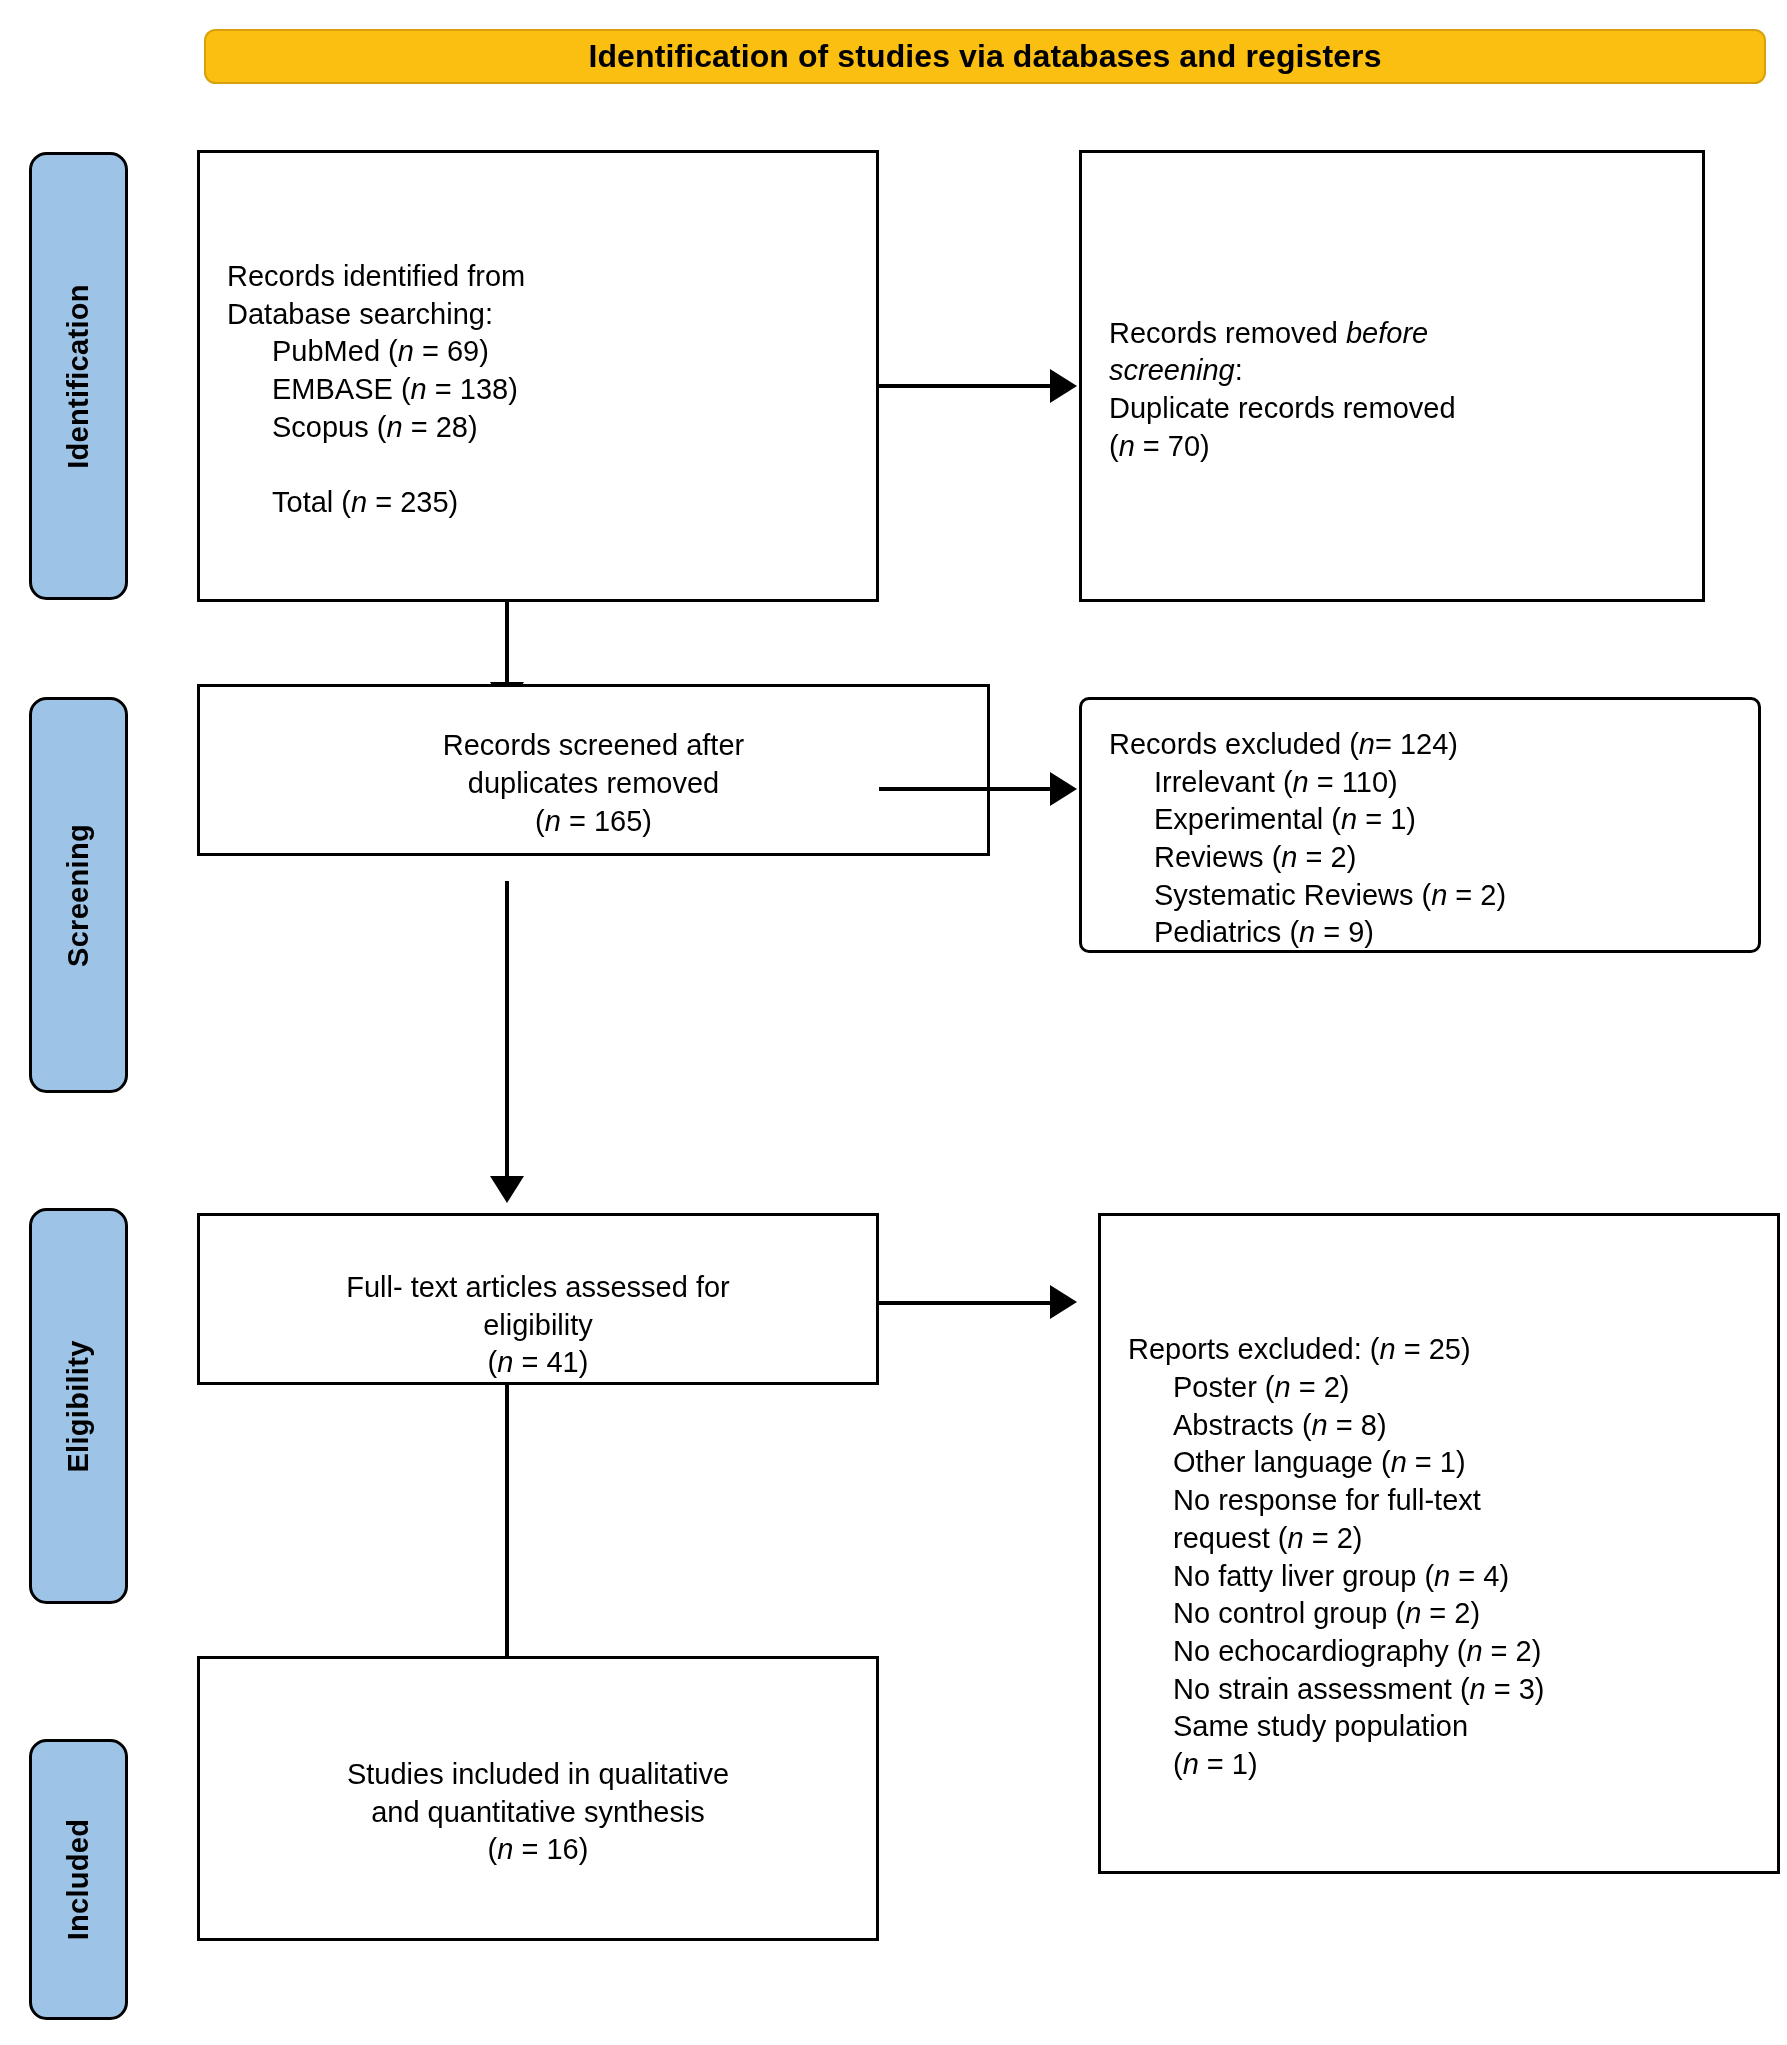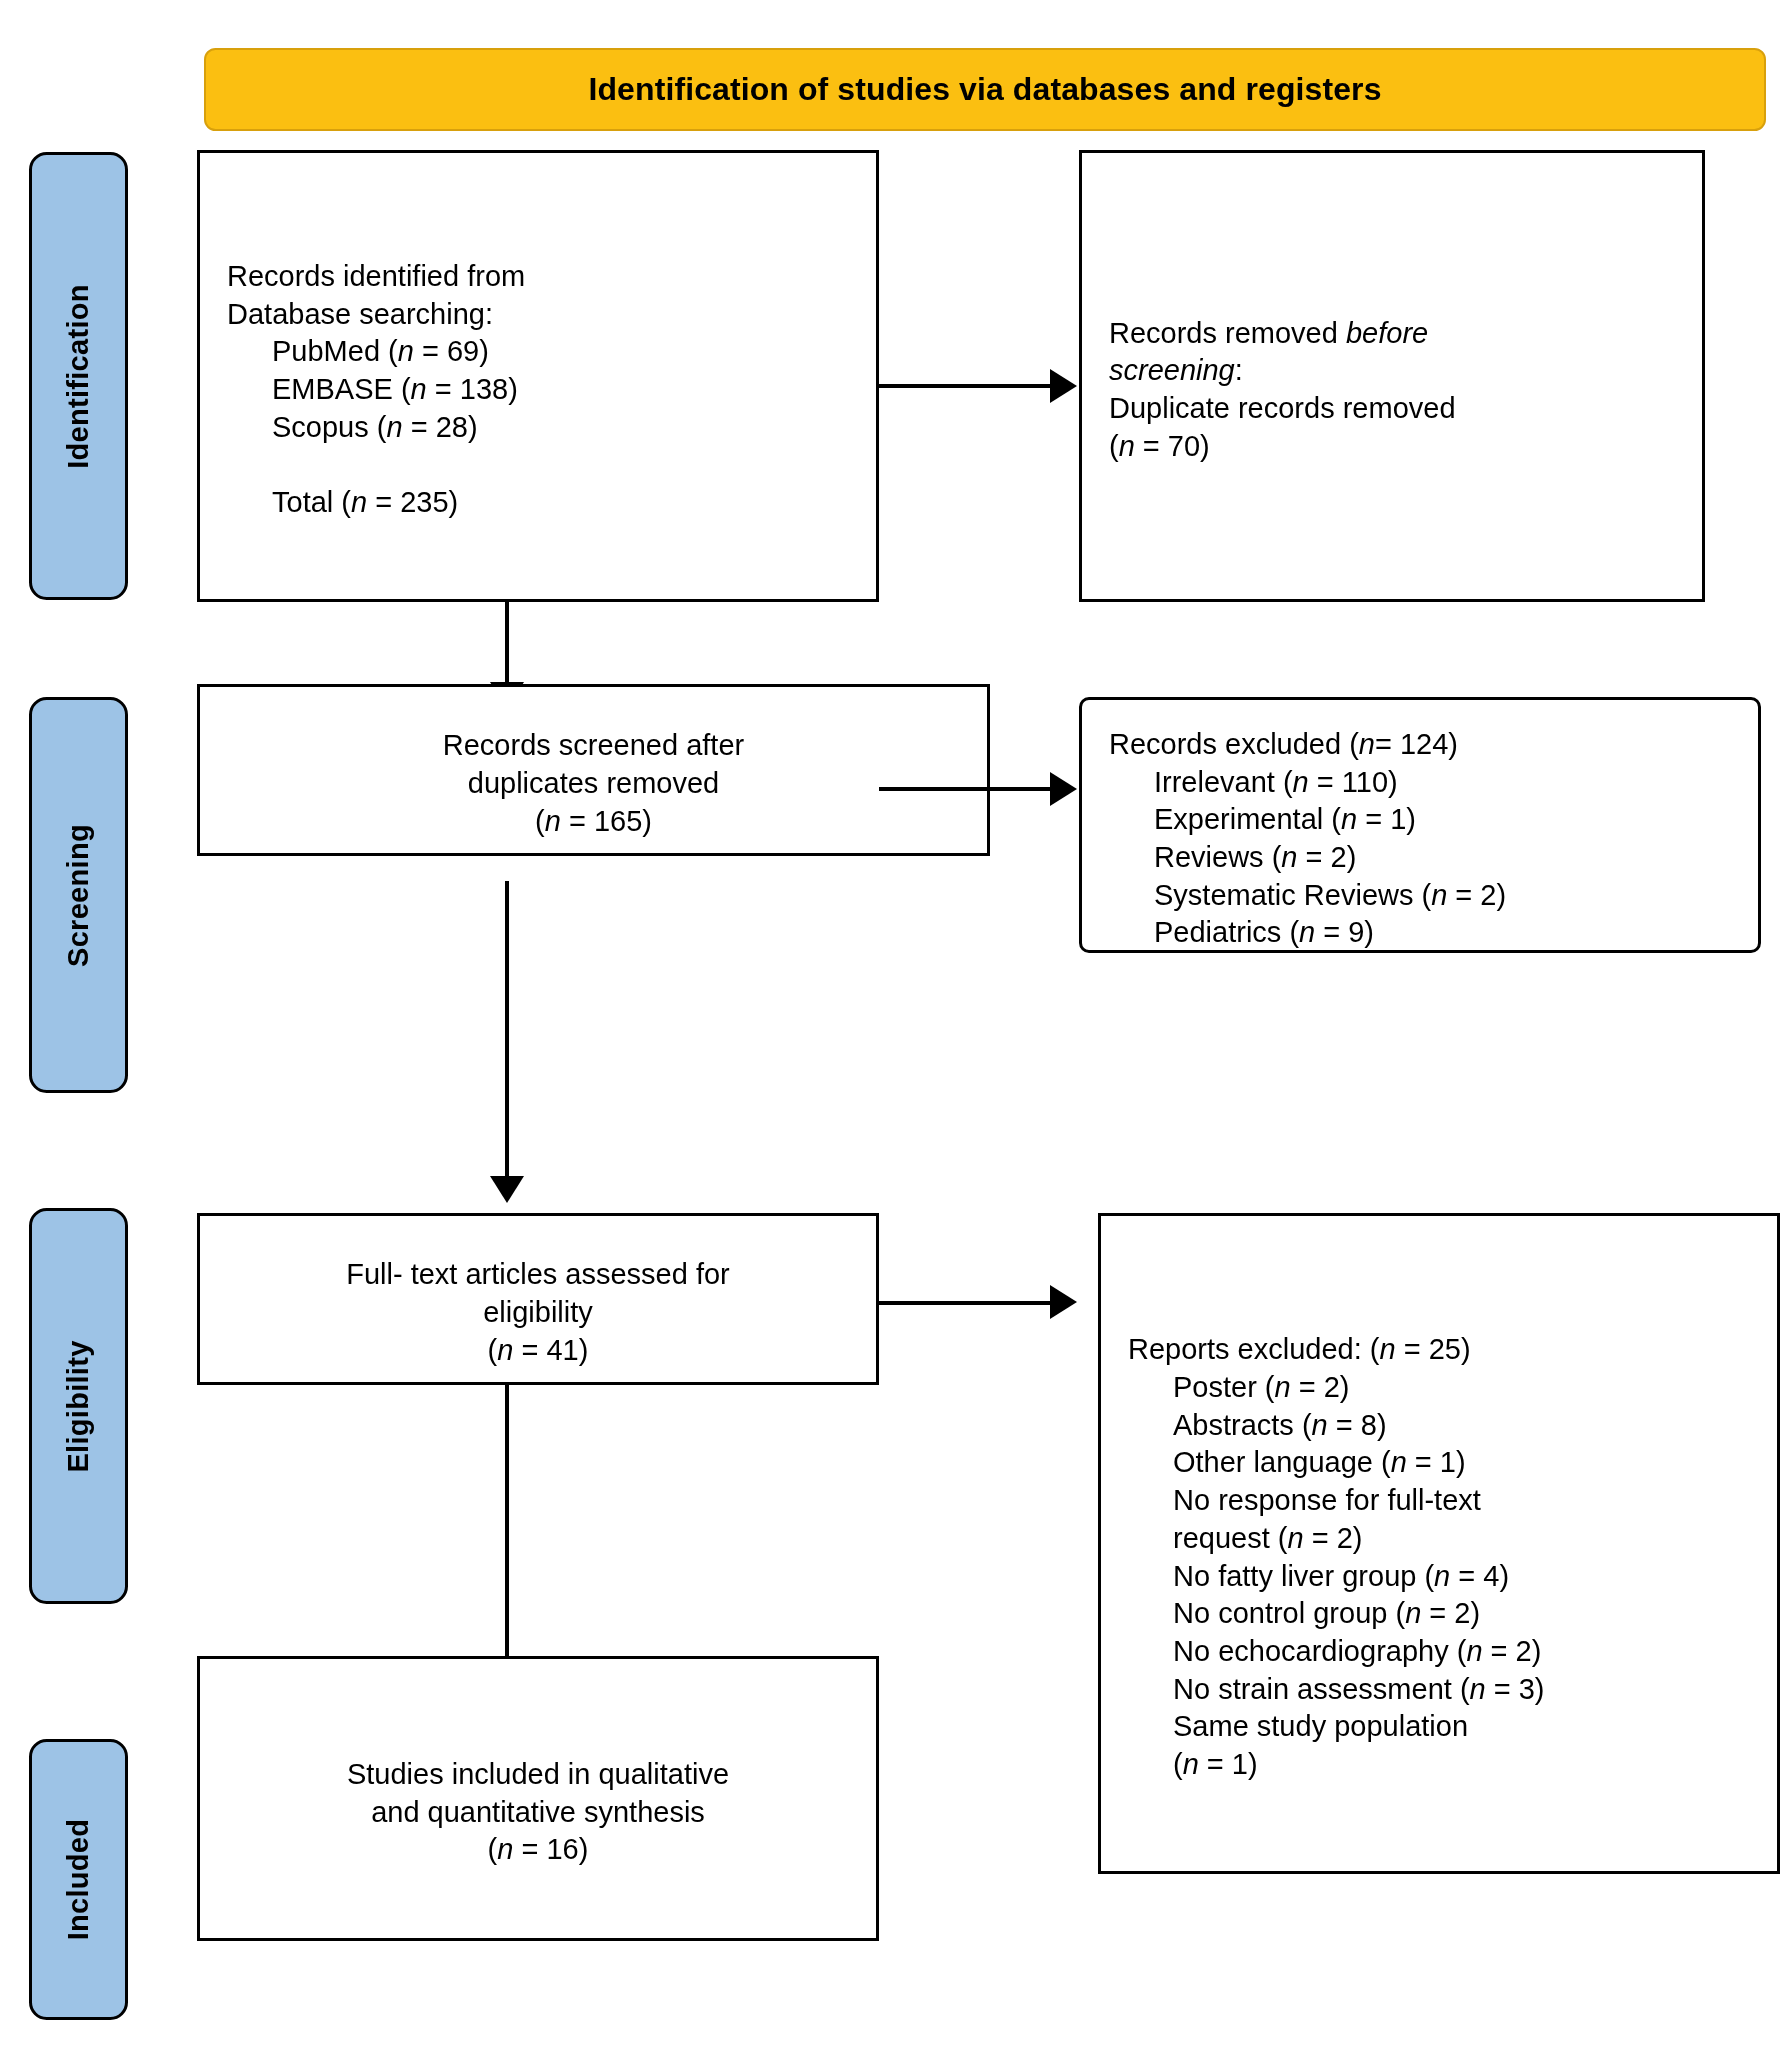--- a/index.html
+++ b/index.html
@@ -16,23 +16,23 @@
     width: 1788px;
     height: 2046px;
     background: #ffffff;
     overflow: hidden;
   }
 
   
   .header-banner {
     position: absolute;
     left: 204px;
-    top: 48px;
+    top: 29px;
     width: 1562px;
-    height: 83px;
+    height: 55px;
     background: #FBBF11;
     border: 2.1px solid #D8A00C;
     border-radius: 11.5px;
     display: flex;
     align-items: center;
     justify-content: center;
   }
   .header-banner-title {
     font-size: 32px;
     font-weight: bold;
@@ -170,21 +170,21 @@
   <div class="conn">
     <div class="conn-line-h" style="left:879px; top:787px; width:172px;"></div>
     <div class="arrowhead-right" style="left:1050px; top:772px;"></div>
   </div>
 
   <div class="conn">
     <div class="conn-line-v" style="left:505px; top:881px; height:302px;"></div>
     <div class="arrowhead-down" style="left:490px; top:1176px;"></div>
   </div>
 
-  <div class="flow-box align-center" style="left:197px; top:1213px; width:682px; height:172px;">
+  <div class="flow-box align-center" style="left:197px; top:1213px; width:682px; height:172px;align-items:flex-end;">
     <div class="flow-box-text center">Full- text articles assessed for<br>eligibility<br>(<i>n</i> = 41)</div>
   </div>
 
   <div class="flow-box align-left" style="left:1098px; top:1213px; width:682px; height:661px;">
     <div class="flow-box-text left">Reports excluded: (<i>n</i> = 25)<br><span class="indent"></span>Poster (<i>n</i> = 2)<br><span class="indent"></span>Abstracts (<i>n</i> = 8)<br><span class="indent"></span>Other language (<i>n</i> = 1)<br><span class="indent"></span>No response for full-text<br><span class="indent"></span>request (<i>n</i> = 2)<br><span class="indent"></span>No fatty liver group (<i>n</i> = 4)<br><span class="indent"></span>No control group (<i>n</i> = 2)<br><span class="indent"></span>No echocardiography (<i>n</i> = 2)<br><span class="indent"></span>No strain assessment (<i>n</i> = 3)<br><span class="indent"></span>Same study population<br><span class="indent"></span>(<i>n</i> = 1)</div>
   </div>
 
   <div class="conn">
     <div class="conn-line-h" style="left:879px; top:1301px; width:172px;"></div>
     <div class="arrowhead-right" style="left:1050px; top:1285px;"></div>

